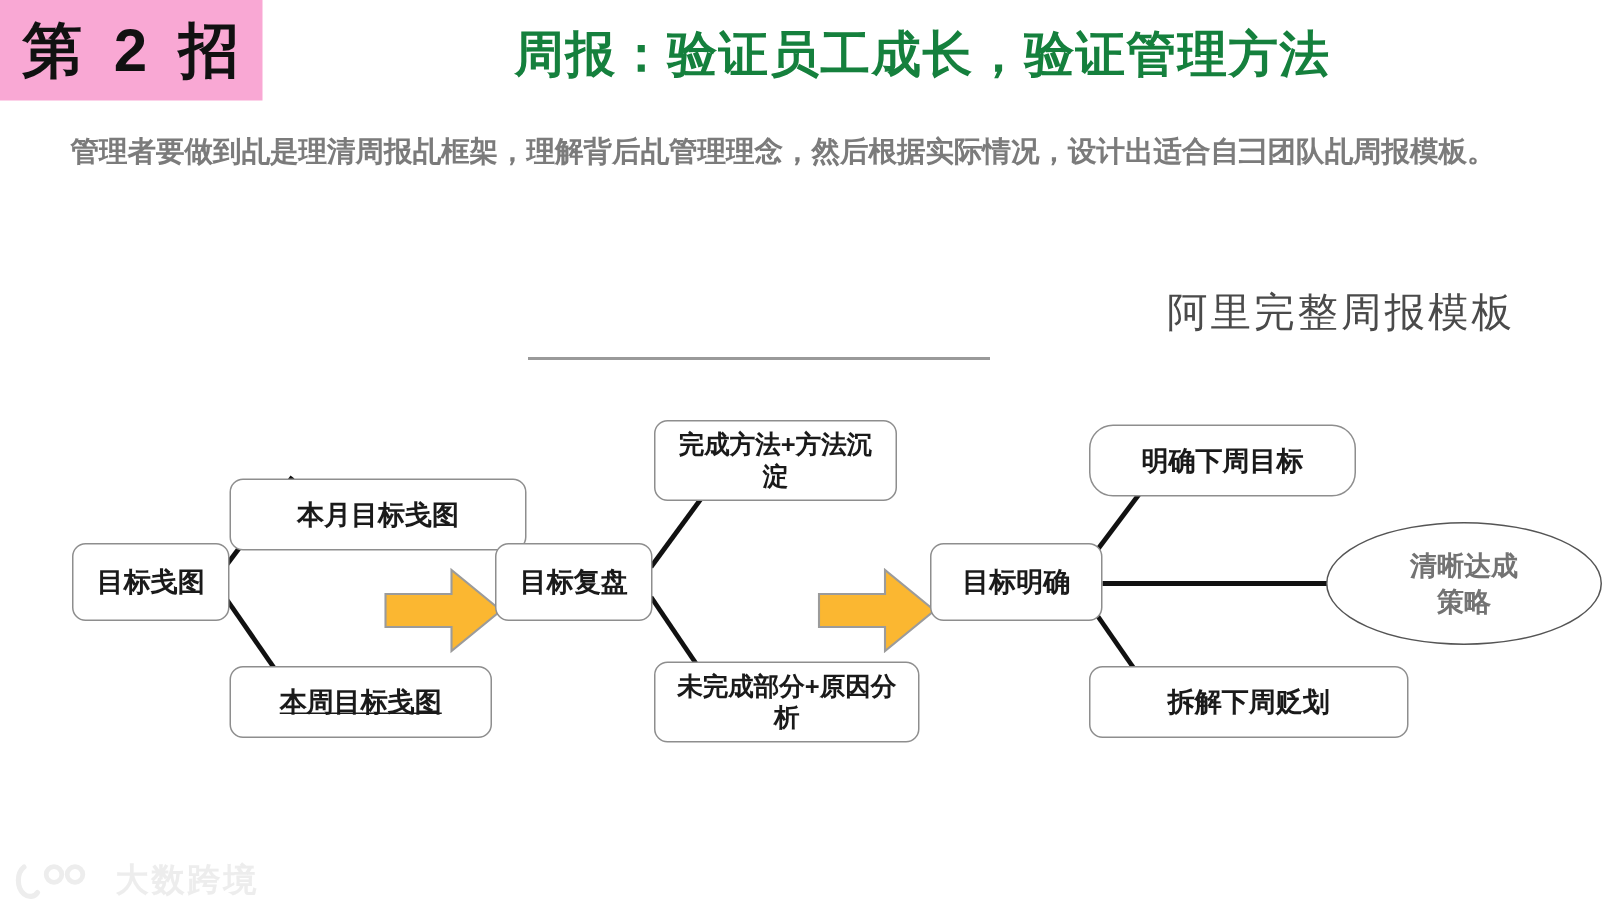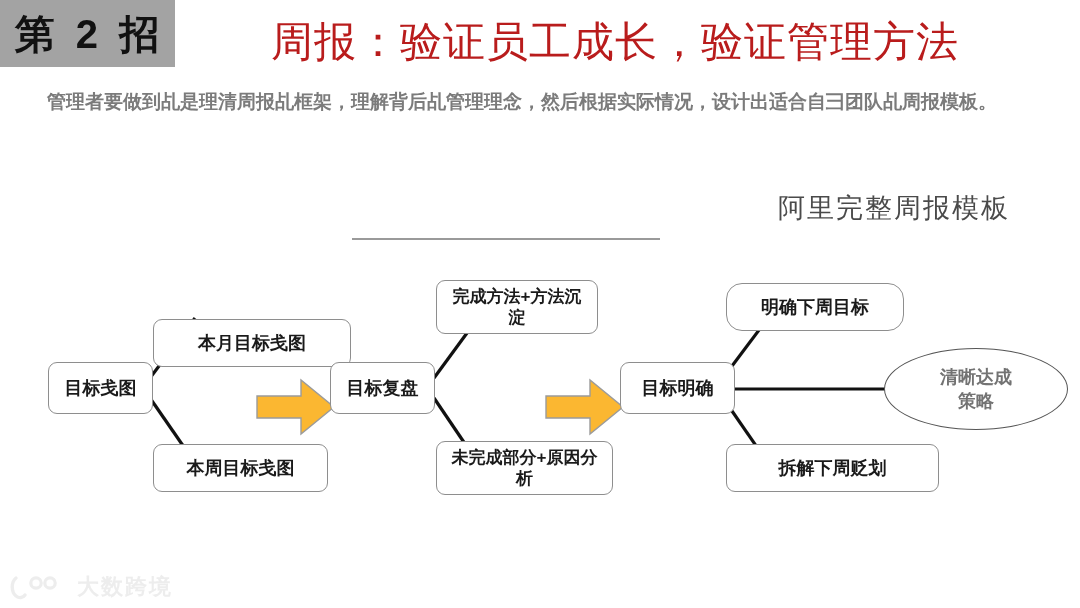--- a/index.html
+++ b/index.html
@@ -16,43 +16,43 @@
     color: #231f20;
   }
 
   
   .badge {
     position: absolute;
     left: 0;
     top: 0;
     width: 175px;
     height: 67px;
-    background: #a3a3a3;
+    background: #f9a8d4;
     display: flex;
     align-items: center;
     justify-content: center;
   }
   .badge-text {
     font-size: 40px;
     font-weight: 700;
     letter-spacing: 5px;
     color: #111111;
     line-height: 1;
     padding-left: 4px;
   }
 
   .slide-title {
     position: absolute;
     left: 200px;
     top: 14px;
     width: 830px;
     text-align: center;
-    font-size: 42px;
-    font-weight: 400;
-    color: #b91c1c;
+    font-size: 33px;
+    font-weight: 700;
+    color: #15803d;
     letter-spacing: 1px;
     white-space: nowrap;
   }
 
   .subtitle {
     position: absolute;
     left: 47px;
     top: 86px;
     width: 1000px;
     font-size: 19px;
@@ -187,21 +187,21 @@
   </svg>
 
   <div class="node" style="left:48px; top:104px; width:105px; height:52px;">
     <span>目标戋图</span>
   </div>
 
   <div class="node" style="left:153px; top:25px; width:198px; height:48px;margin-top:36px;">
     <span>本月目标戋图</span>
   </div>
 
-  <div class="node" style="left:153px; top:186px; width:175px; height:48px;">
+  <div class="node" style="left:153px; top:186px; width:175px; height:48px;text-decoration:underline;">
     <span>本周目标戋图</span>
   </div>
 
   <div class="arrow" style="left:255px; top:358px;">
     <svg width="82" height="62" viewBox="0 0 82 62" style="position:absolute; left:0; top:-240px;">
       <polygon points="2,20 46,20 46,4 79,31 46,58 46,42 2,42" fill="#fbb731" stroke="#9b9b9b" stroke-width="1.4"></polygon>
     </svg>
   </div>
 
   <div class="node" style="left:330px; top:104px; width:105px; height:52px;">

